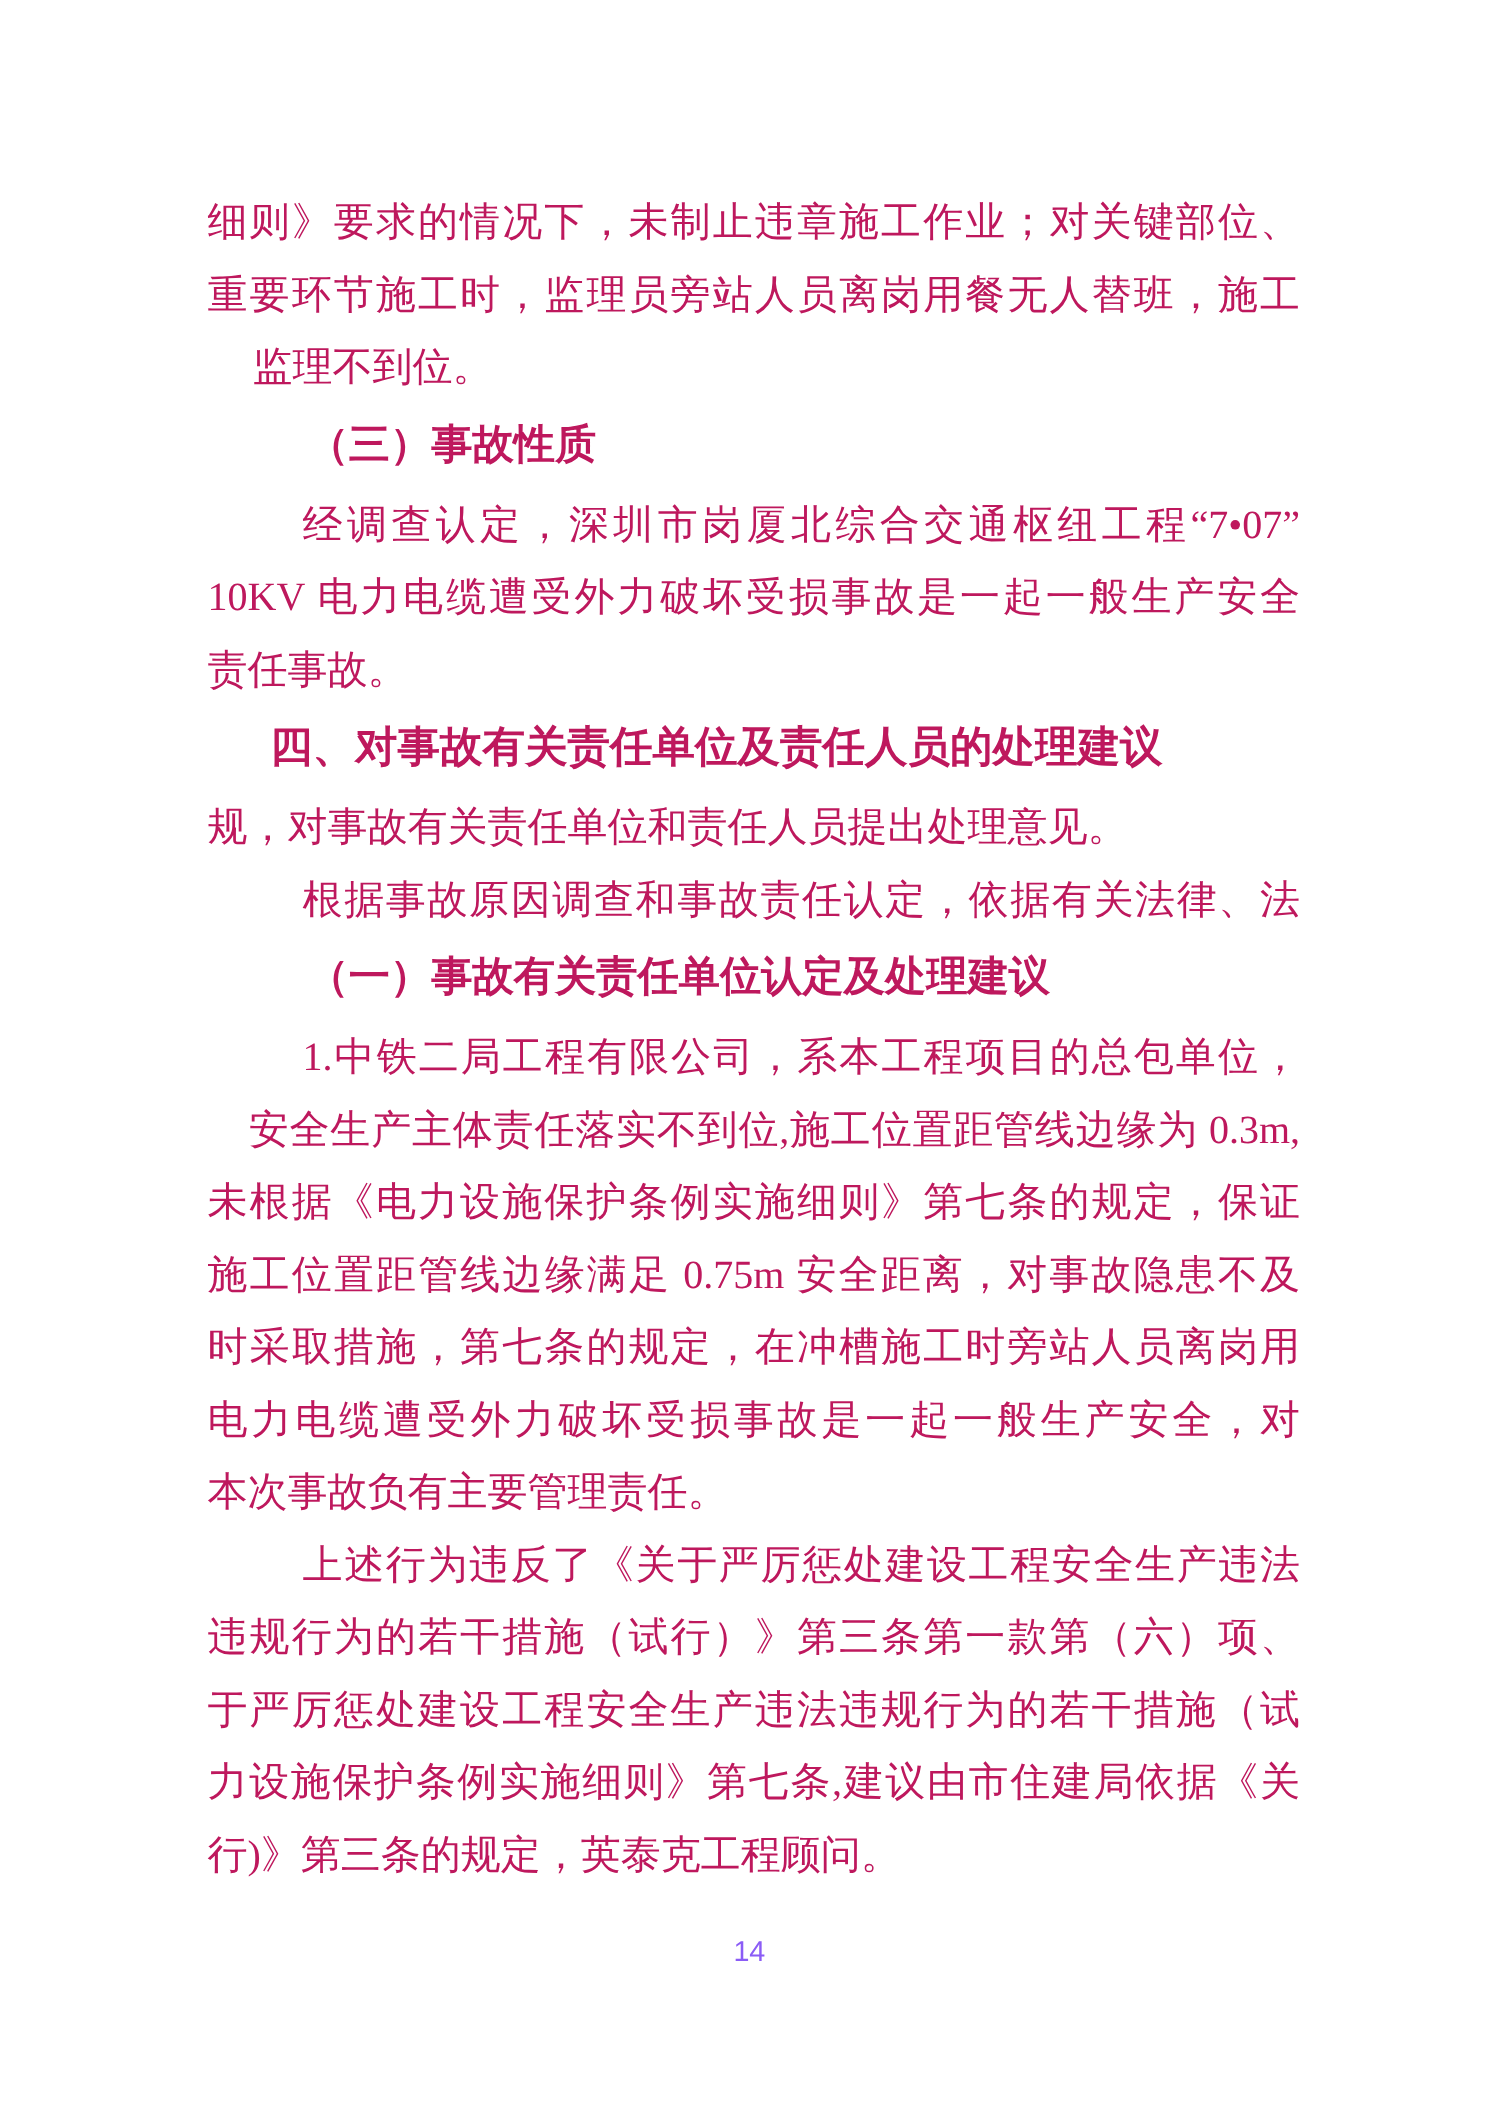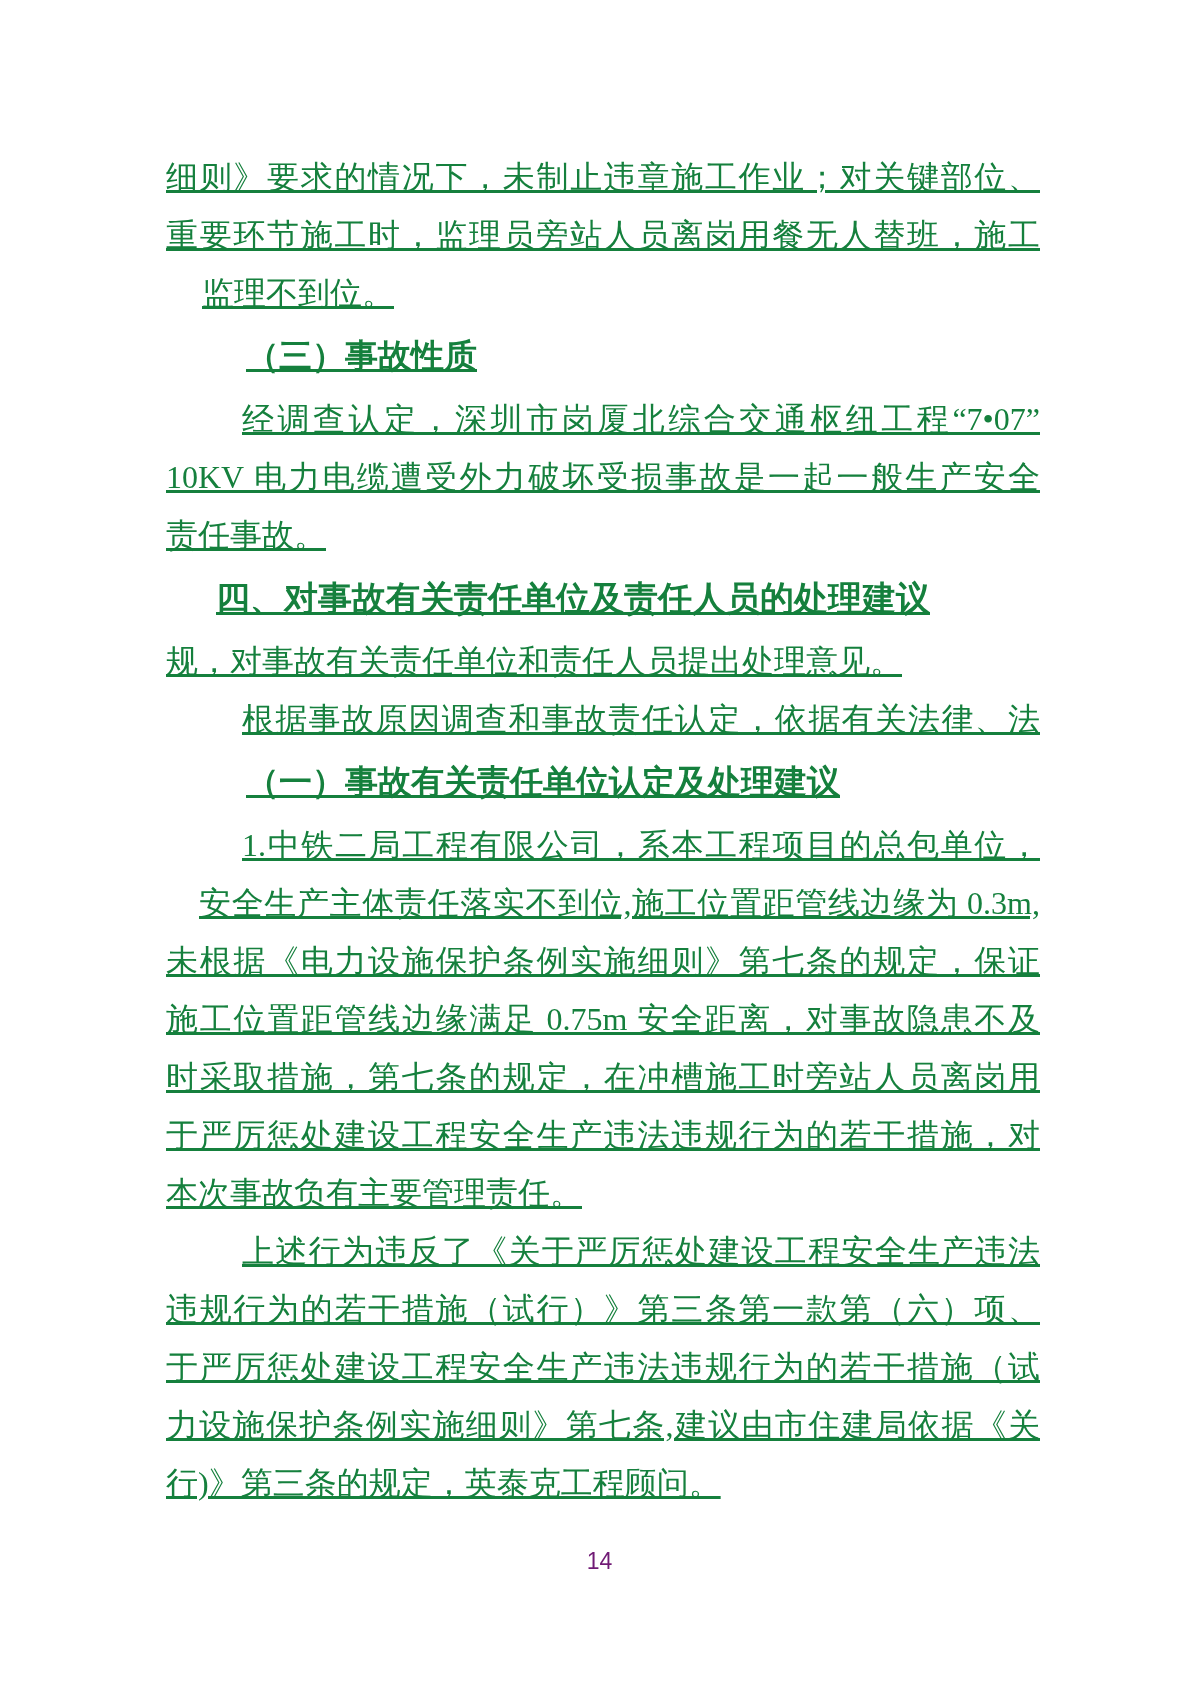--- a/index.html
+++ b/index.html
@@ -19,24 +19,23 @@
     position: absolute;
     left: 166px;
     top: 148px;
     width: 874px;
   }
   .line {
     font-family: "Liberation Serif", "DejaVu Serif", serif;
     font-size: 32px;
     line-height: 58px;
     height: 58px;
-    color: #15803d;
+    color: #be185d;
     white-space: nowrap;
     overflow: visible;
-    text-decoration: underline;
   }
   .line.justify {
     white-space: normal;
     text-align: justify;
     text-align-last: justify;
     overflow: hidden;
   }
   .line.heading-serif {
     font-weight: bold;
     font-size: 33px;
@@ -49,21 +48,21 @@
     margin: 5px 0 5px 0;
   }
   .page-number {
     position: absolute;
     left: 0;
     right: 0;
     top: 1548px;
     text-align: center;
     font-family: "Liberation Sans", "DejaVu Sans", sans-serif;
     font-size: 23px;
-    color: #701a75;
+    color: #8b5cf6;
   }
 </style>
 </head>
 <body>
 
 <div class="page">
   <div class="doc">
       <div class="line body justify" style="text-indent: 0px;">细则》要求的情况下，未制止违章施工作业；对关键部位、</div>
       <div class="line body justify" style="text-indent: 0px;">重要环节施工时，监理员旁站人员离岗用餐无人替班，施工</div>
       <div class="line body" style="text-indent: 0px; margin-left: 36px;">监理不到位。</div>
@@ -73,21 +72,21 @@
       <div class="line body" style="text-indent: 0px;">责任事故。</div>
       <div class="line heading-sans" style="text-indent: 50px;">四、对事故有关责任单位及责任人员的处理建议</div>
       <div class="line body" style="text-indent: 0px;">规，对事故有关责任单位和责任人员提出处理意见。</div>
       <div class="line body justify" style="text-indent: 76px;">根据事故原因调查和事故责任认定，依据有关法律、法</div>
       <div class="line heading-serif" style="text-indent: 80px;">（一）事故有关责任单位认定及处理建议</div>
       <div class="line body justify" style="text-indent: 76px;">1.中铁二局工程有限公司，系本工程项目的总包单位，</div>
       <div class="line body justify" style="text-indent: 0px; margin-left: 33px;">安全生产主体责任落实不到位,施工位置距管线边缘为 0.3m,</div>
       <div class="line body justify" style="text-indent: 0px;">未根据《电力设施保护条例实施细则》第七条的规定，保证</div>
       <div class="line body justify" style="text-indent: 0px;">施工位置距管线边缘满足 0.75m 安全距离，对事故隐患不及</div>
       <div class="line body justify" style="text-indent: 0px;">时采取措施，第七条的规定，在冲槽施工时旁站人员离岗用</div>
-      <div class="line body justify" style="text-indent: 0px;">于严厉惩处建设工程安全生产违法违规行为的若干措施，对</div>
+      <div class="line body justify" style="text-indent: 0px;">电力电缆遭受外力破坏受损事故是一起一般生产安全，对</div>
       <div class="line body" style="text-indent: 0px;">本次事故负有主要管理责任。</div>
       <div class="line body justify" style="text-indent: 76px;">上述行为违反了《关于严厉惩处建设工程安全生产违法</div>
       <div class="line body justify" style="text-indent: 0px;">违规行为的若干措施（试行）》第三条第一款第（六）项、《电</div>
       <div class="line body justify" style="text-indent: 0px;">于严厉惩处建设工程安全生产违法违规行为的若干措施（试</div>
       <div class="line body justify" style="text-indent: 0px;">力设施保护条例实施细则》第七条,建议由市住建局依据《关</div>
       <div class="line body" style="text-indent: 0px;">行)》第三条的规定，英泰克工程顾问。</div>
     </div>
   <div class="page-number">14</div>
 </div>
 

